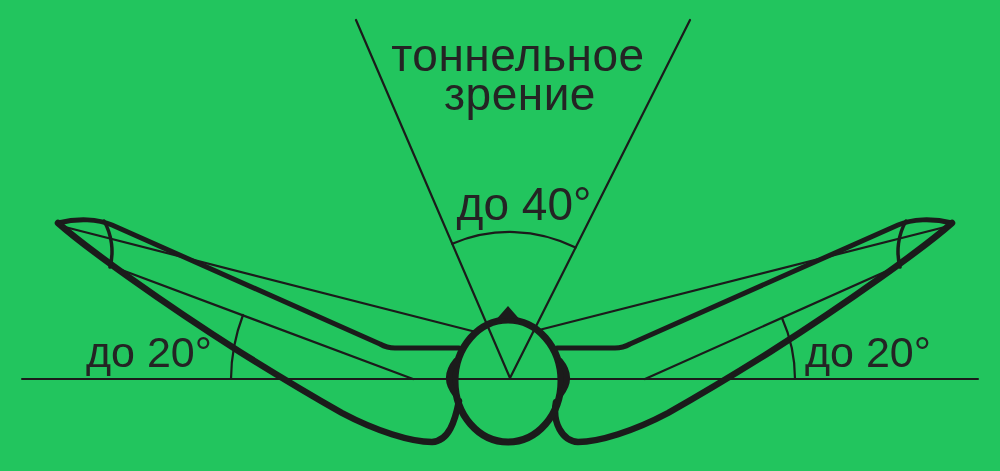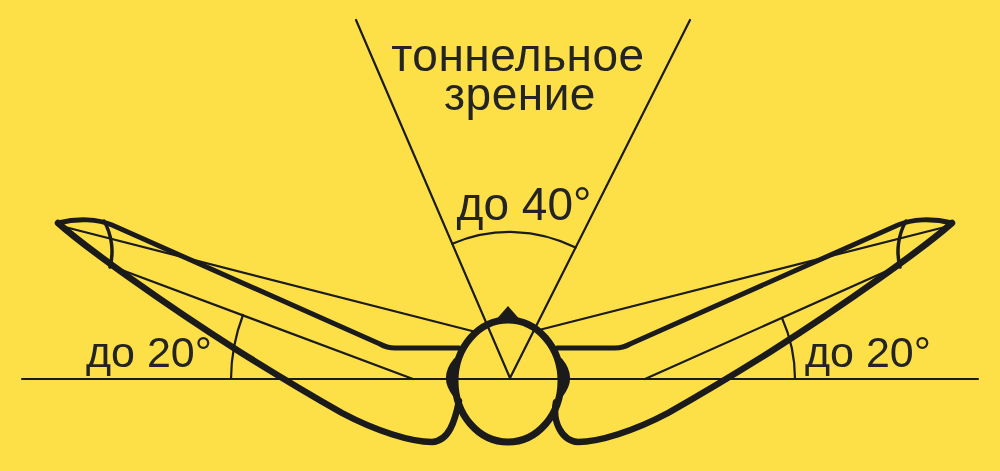--- a/index.html
+++ b/index.html
@@ -4,21 +4,21 @@
 <style>
   html, body {
     margin: 0;
     padding: 0;
     background: #ffffff;
   }
   .stage {
     position: relative;
     width: 1000px;
     height: 471px;
-    background: #fde047;
+    background: #22c55e;
     overflow: hidden;
     font-family: "Liberation Sans", sans-serif;
   }
   svg { display: block; }
   .ink-stroke {
     fill: none;
     stroke: #1b1b1b;
     stroke-linecap: round;
     stroke-linejoin: round;
   }

